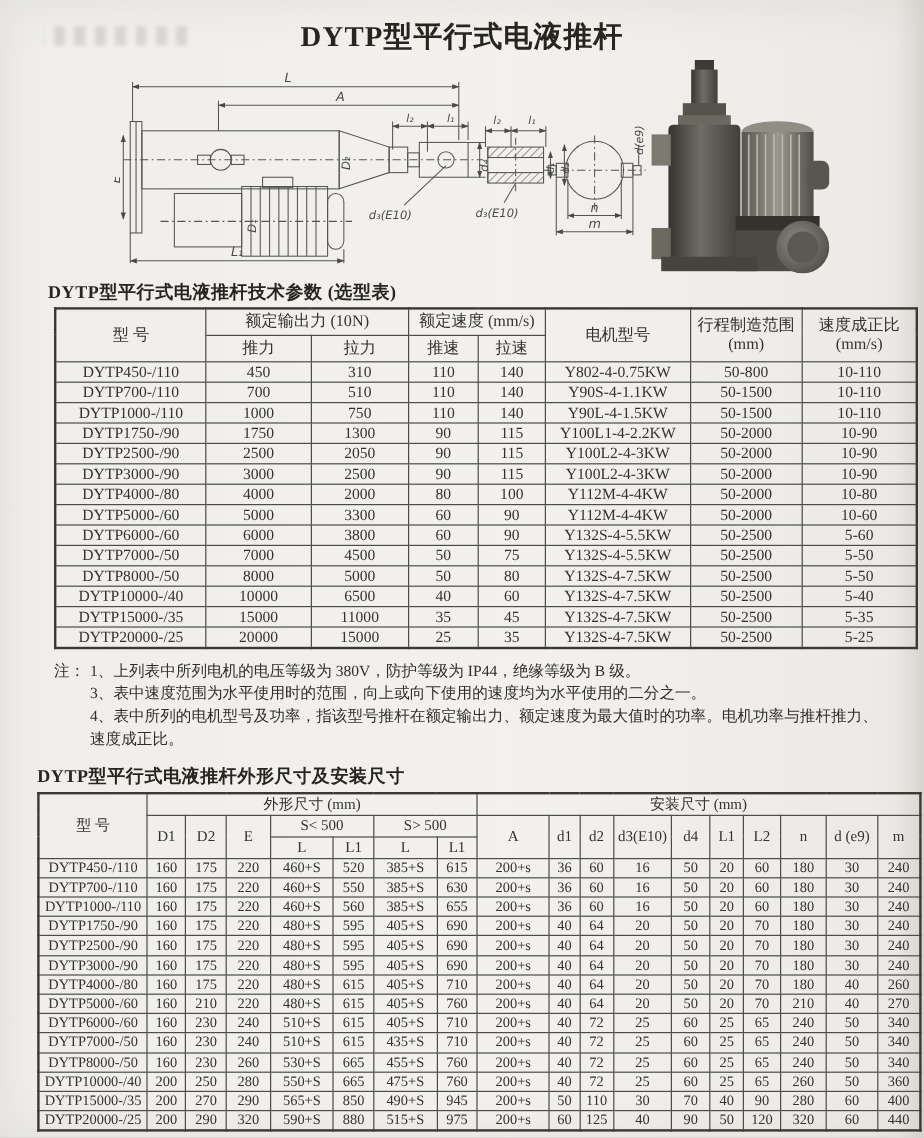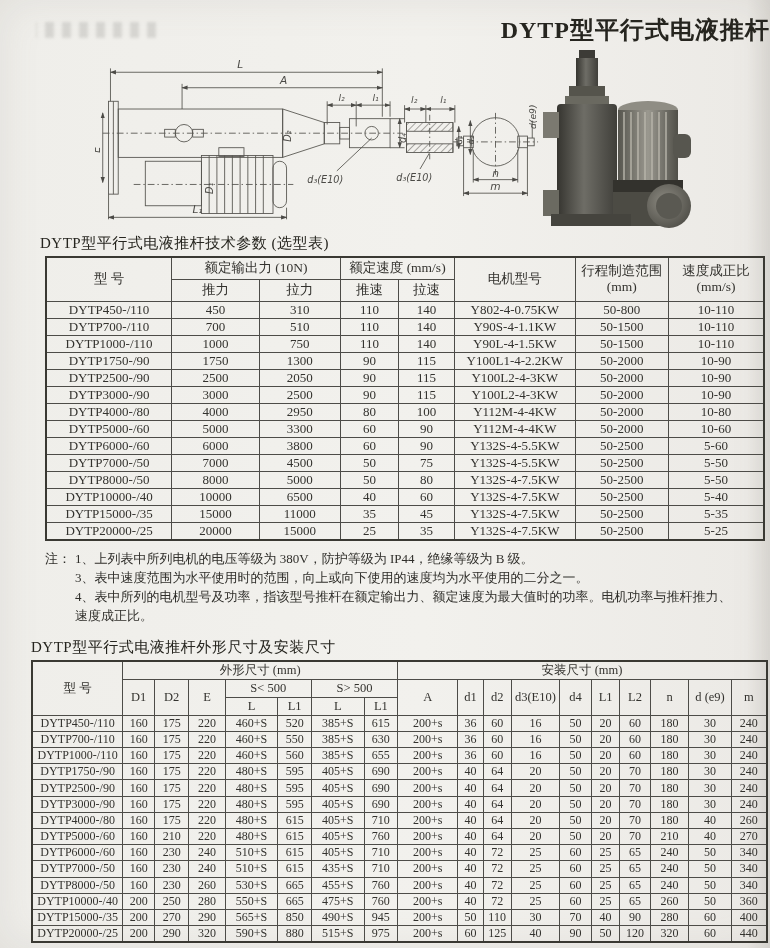--- a/index.html
+++ b/index.html
@@ -9,29 +9,29 @@
     background:linear-gradient(90deg,#efeeea 0%,#f2f1ed 55%,#eceae6 97%,#dddbd6 100%);
     color:#2e2d2b;overflow:hidden;
     box-shadow:inset 0 0 40px rgba(120,115,105,.12);
   }
   .bleed-smudge{
     position:absolute;left:36px;top:22px;width:120px;height:16px;opacity:.18;
     background:repeating-linear-gradient(90deg,#6b6a66 0 9px,transparent 9px 17px);
     filter:blur(1.6px);transform:scaleX(-1);
   }
   .title{
-    text-align:right;margin:14px 0 4px 0;font-size:24px;font-weight:bold;
+    text-align:center;margin:14px 0 4px 0;font-size:24px;font-weight:bold;
     letter-spacing:1px;color:#26251f;
   }
   .figures{position:relative;height:178px;margin:2px 30px 0 95px;}
   .line-drawing{position:absolute;left:0;top:0;}
   .photo{position:absolute;left:432px;top:-2px;}
   svg text{font-family:"DejaVu Sans",sans-serif;fill:#4b4a46;}
   .sec-title{
-    margin:6px 0 3px 40px;font-size:15px;font-weight:normal;color:#26251f;letter-spacing:.5px;
+    margin:6px 0 3px 40px;font-size:15px;font-weight:bold;color:#26251f;letter-spacing:.5px;
   }
   table{border-collapse:collapse;table-layout:fixed;background:transparent;}
   .spec-table{width:720px;margin-left:45px;}
   .dim-table{width:737px;margin-left:31px;}
   th,td{
     border:1px solid #4d4c48;text-align:center;vertical-align:middle;
     font-weight:normal;color:#33322e;overflow:hidden;white-space:nowrap;
   }
   .spec-table{border:2px solid #3a3933;}
   .dim-table{border:2px solid #3a3933;}
@@ -304,21 +304,21 @@
           <td>2500</td>
           <td>90</td>
           <td>115</td>
           <td>Y100L2-4-3KW</td>
           <td>50-2000</td>
           <td>10-90</td>
         </tr>
         <tr>
           <td>DYTP4000-/80</td>
           <td>4000</td>
-          <td>2950</td>
+          <td>2000</td>
           <td>80</td>
           <td>100</td>
           <td>Y112M-4-4KW</td>
           <td>50-2000</td>
           <td>10-80</td>
         </tr>
         <tr>
           <td>DYTP5000-/60</td>
           <td>5000</td>
           <td>3300</td>

